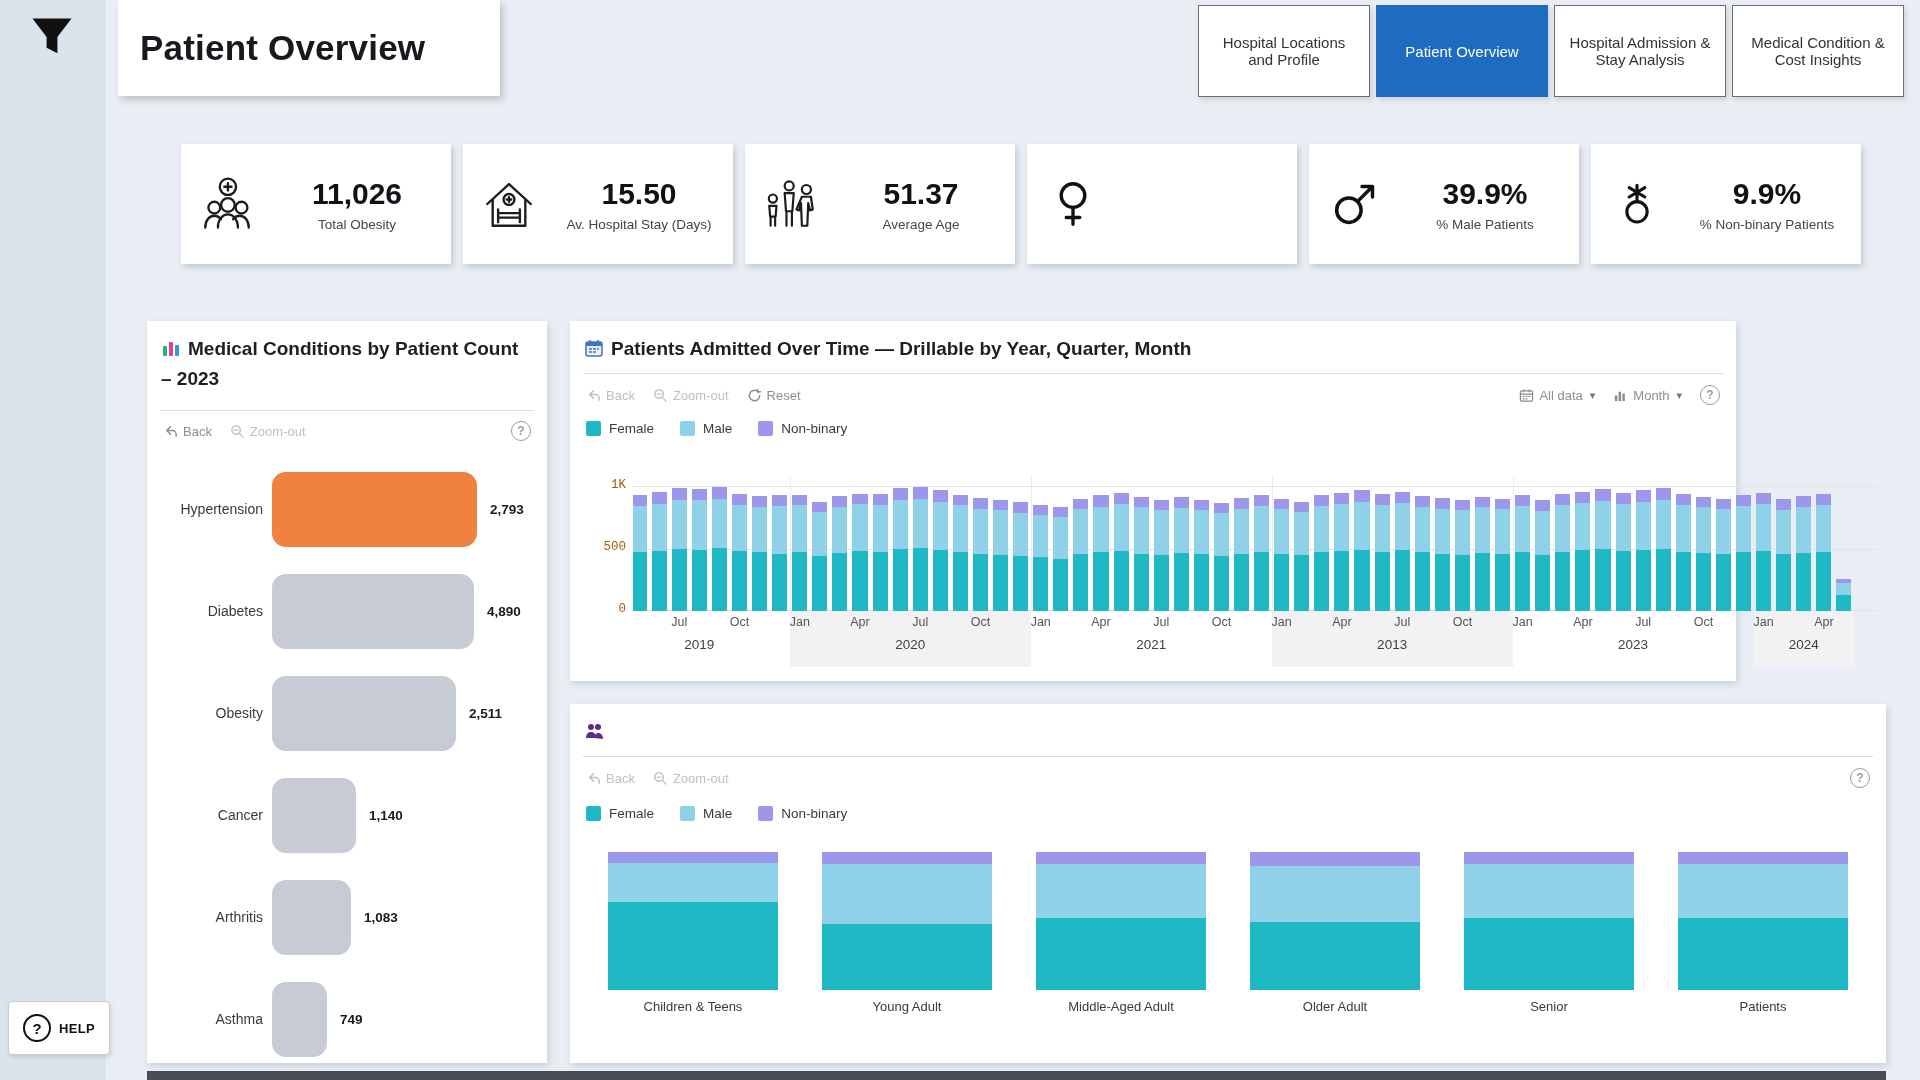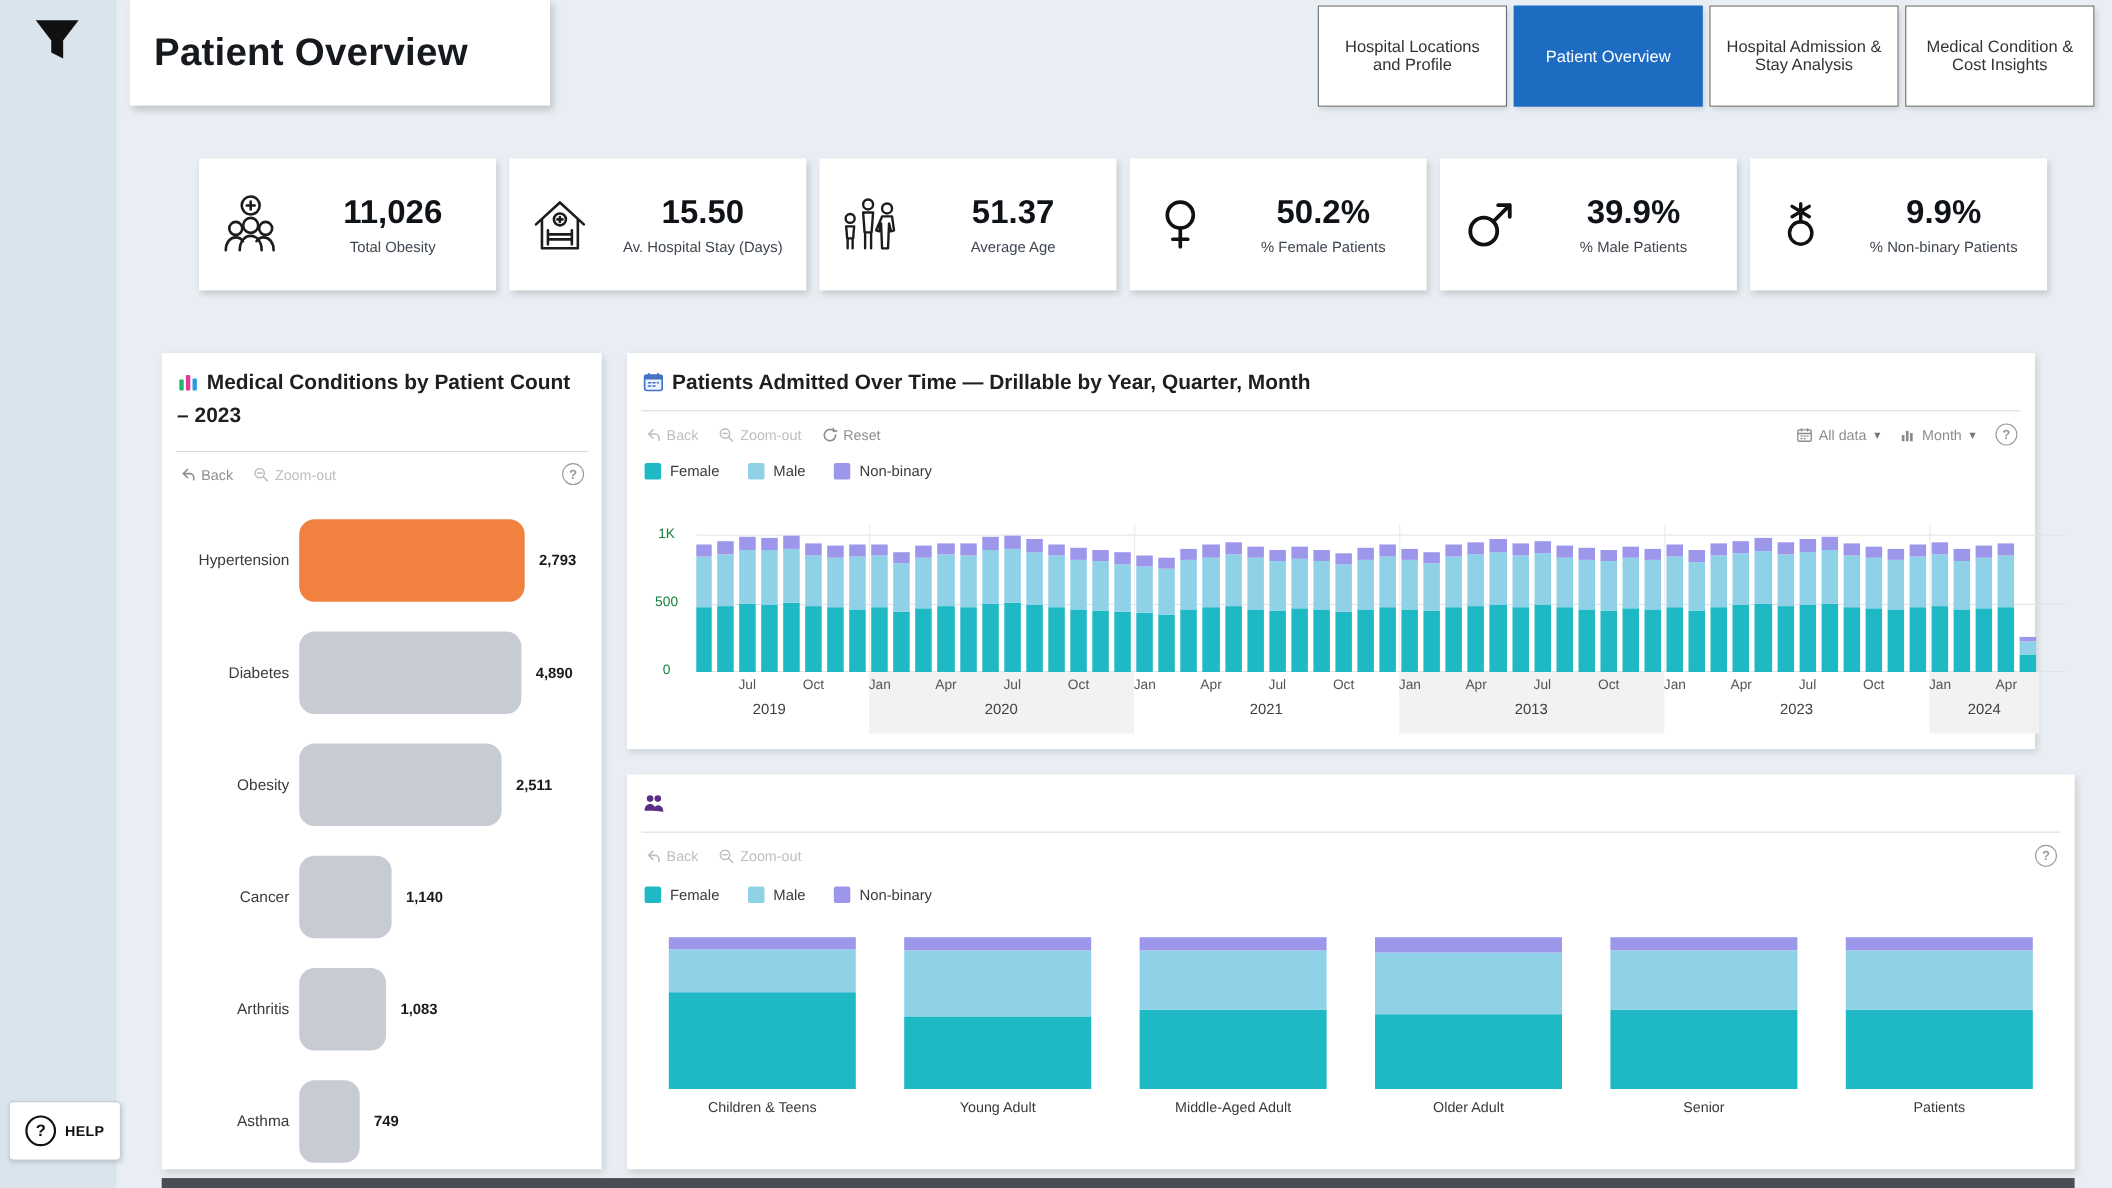--- a/index.html
+++ b/index.html
@@ -14,41 +14,41 @@
   .tab{width:172px;height:92px;background:#fff;border:1px solid #6E6E6E;box-sizing:border-box;display:flex;align-items:center;justify-content:center;text-align:center;font-size:15px;color:#333;padding:0 12px;cursor:pointer;box-shadow:2px 3px 5px rgba(0,0,0,.12);}
   .tab.active{background:var(--accent,#1E6BC2);color:#fff;border:none;}
   .kpis{position:absolute;left:148px;top:144px;display:flex;gap:12px;padding-left:33px;}
   .kpi{width:270px;height:120px;background:#fff;box-shadow:2px 3px 6px rgba(0,0,0,.16);display:flex;align-items:center;}
   .kpi .icn{width:92px;display:flex;justify-content:center;}
   .kpi .txt{flex:1;text-align:center;padding-right:10px;}
   .kpi .val{font-size:30px;font-weight:700;color:#0F1317;}
   .kpi .lbl{font-size:13.5px;color:#3E4650;margin-top:6px;}
   .panel{position:absolute;background:#fff;box-shadow:2px 3px 7px rgba(0,0,0,.13);}
   .panel-cond{left:147px;top:321px;width:400px;height:742px;}
-  .panel-time{left:570px;top:321px;width:1280px;height:360px;}
+  .panel-time{left:570px;top:321px;width:1166px;height:360px;}
   .panel-age{left:570px;top:704px;width:1316px;height:359px;}
   .p-title{position:absolute;left:14px;top:14px;font-size:19px;font-weight:700;color:#1F1F1F;line-height:27px;}
   .panel-cond .p-title{width:360px;}
   .p-title .t-icn{display:inline-block;vertical-align:-3px;margin-right:7px;}
   .divider{position:absolute;left:13px;right:13px;border-bottom:1px solid #DCDCDC;}
   .ctrl-row{position:absolute;left:16px;right:16px;display:flex;align-items:center;gap:18px;font-size:13px;}
   .ctrl{display:inline-flex;align-items:center;gap:5px;color:#8E8E8E;cursor:pointer;}
   .ctrl.faint{color:#BFBFBF;}
   .ctrl svg{display:block;}
   .spacer{flex:1;}
   .qmark{width:18px;height:18px;border:1.4px solid #9A9A9A;border-radius:50%;color:#9A9A9A;font-size:12px;font-weight:700;display:inline-flex;align-items:center;justify-content:center;cursor:pointer;}
   .legend{position:absolute;left:16px;display:flex;gap:26px;align-items:center;}
   .leg-item{display:inline-flex;align-items:center;gap:8px;font-size:13.5px;color:#3A3A3A;cursor:pointer;}
   .leg-sw{width:15px;height:15px;border-radius:2px;display:inline-block;}
   .cond-rows{position:absolute;left:14px;top:137px;right:10px;}
   .cond-row{height:102px;display:flex;align-items:center;}
   .cond-lbl{width:102px;text-align:right;padding-right:9px;font-size:14px;color:#3A3A3A;}
   .cond-bar{height:75px;border-radius:14px;cursor:pointer;}
   .cond-val{margin-left:13px;font-size:13.5px;font-weight:700;color:#1A1A1A;}
-  .ylab{position:absolute;left:16px;width:40px;text-align:center;font-size:12.5px;color:#15803d;}
+  .ylab{position:absolute;left:16px;width:40px;text-align:right;font-size:12.5px;color:#a16207;font-family:Liberation Mono, monospace;}
   .plot{position:absolute;left:63px;top:155px;width:1245px;height:135px;overflow:hidden;}
   .plot-inner{position:absolute;left:-12px;top:0;width:1260px;height:135px;}
   .gline{position:absolute;left:0;right:0;height:1px;background:#E3E3E3;}
   .ysep{position:absolute;top:0;bottom:0;width:1px;background:#ECECEC;}
   .tbar{position:absolute;bottom:0;cursor:pointer;}
   .tseg{position:absolute;left:0;right:0;}
   .taxis{position:absolute;left:63px;top:290px;width:1245px;height:56px;overflow:hidden;}
   .taxis-inner{position:absolute;left:-12px;top:0;width:1260px;height:56px;}
   .yband{position:absolute;top:0;height:56px;}
   .yband.shade{background:#F2F2F2;}
@@ -137,24 +137,20 @@
           <div class="val">51.37</div>
           <div class="lbl">Average Age</div>
         </div>
       </div>
       <div class="kpi">
         <div class="icn">
           <svg width="54" height="58" viewBox="0 0 64 64" fill="none" stroke="#111" stroke-width="4" stroke-linecap="round">
             <circle cx="32" cy="22" r="14"></circle>
             <path d="M32 36v20M24 48h16"></path>
           </svg>
-        </div>
-        <div class="txt">
-          <div class="val">50.2%</div>
-          <div class="lbl">% Female Patients</div>
         </div>
       </div>
       <div class="kpi">
         <div class="icn">
           <svg width="56" height="58" viewBox="0 0 64 64" fill="none" stroke="#111" stroke-width="4" stroke-linecap="round" stroke-linejoin="round">
             <circle cx="25" cy="39" r="14"></circle>
             <path d="M35 29 52 12M52 24V12H40"></path>
           </svg>
         </div>
         <div class="txt">

